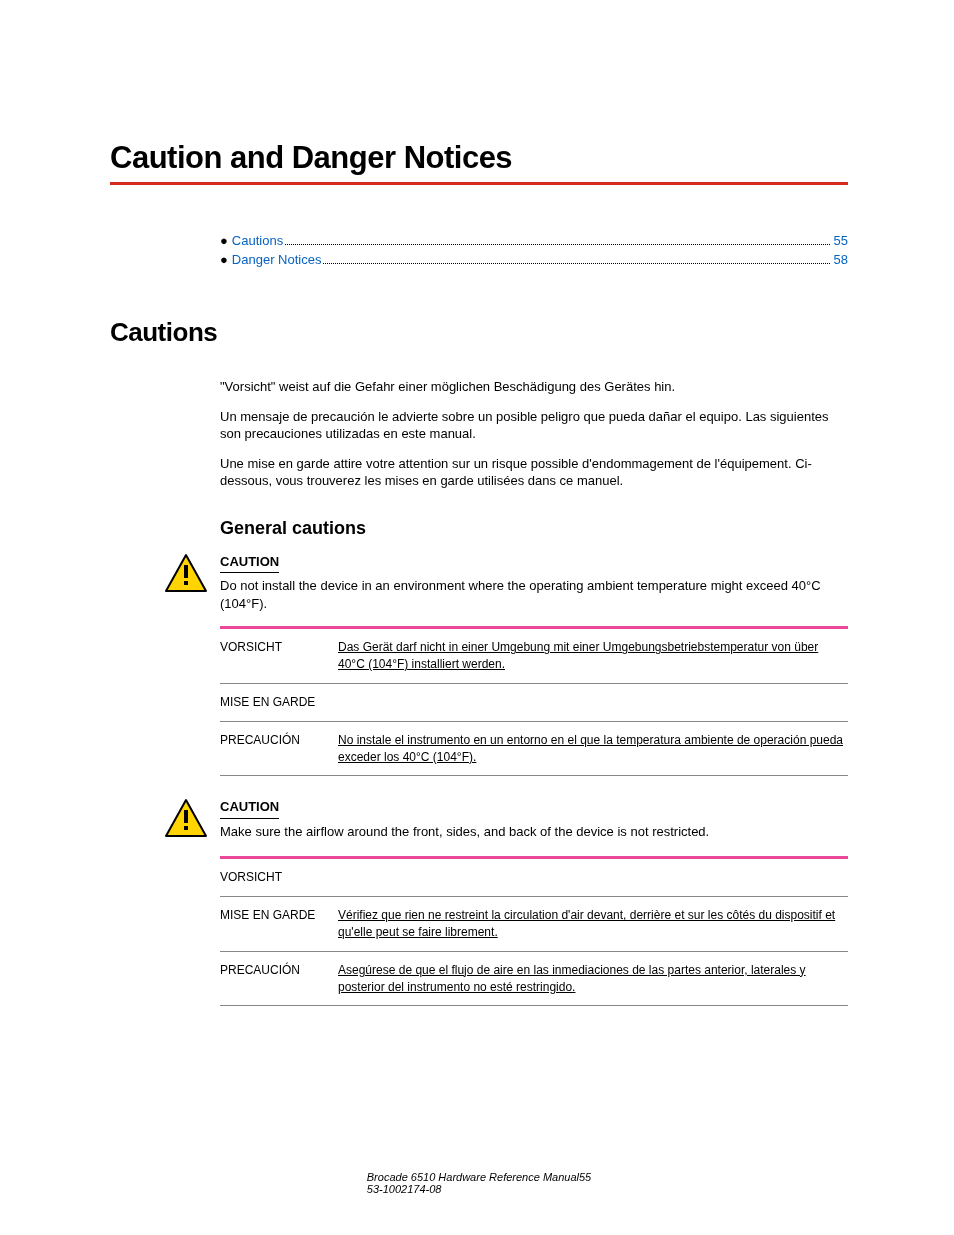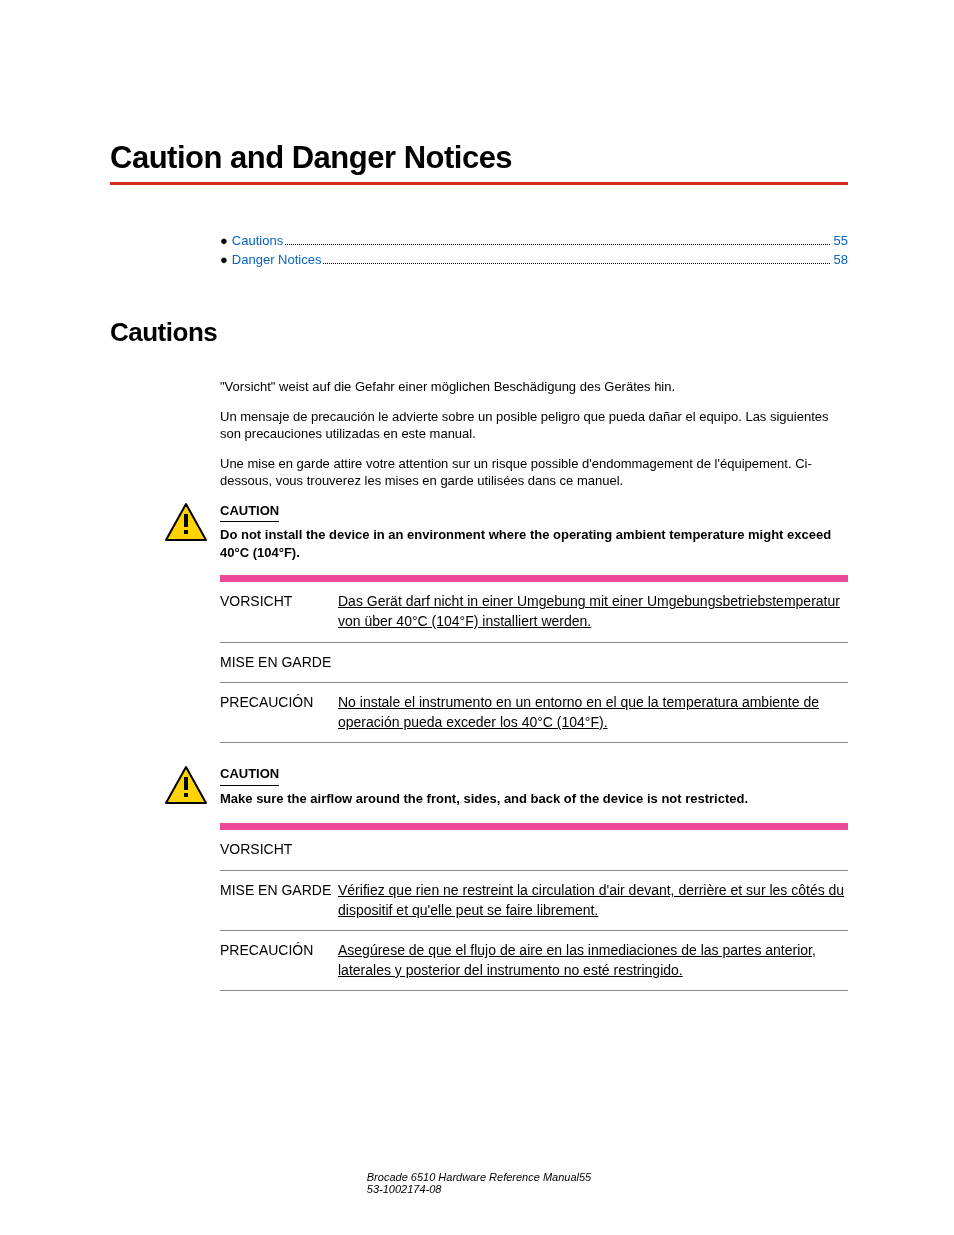--- a/index.html
+++ b/index.html
@@ -92,27 +92,27 @@
     line-height: 1.35;
   }
   .caution-label {
     font-weight: bold;
     display: inline-block;
     border-bottom: 1px solid #000;
     padding-bottom: 2px;
     margin-bottom: 4px;
   }
   .caution-msg {
-    font-weight: bold;
+    font-weight: normal;
   }
   .lang-table {
     margin: 14px 0 22px 110px;
-    font-size: 14px;
+    font-size: 12px;
     line-height: 1.4;
-    border-top: 7px solid #ec4899;
+    border-top: 3px solid #ec4899;
   }
   .lang-row {
     display: flex;
     border-bottom: 1px solid #888;
     padding: 10px 0 10px 0;
   }
   .lang-label {
     flex: 0 0 112px;
     padding-right: 6px;
   }
@@ -158,20 +158,21 @@
   </div>
 
   <div class="h2">Cautions</div>
 
   <div class="body-text">
     <p>"Vorsicht" weist auf die Gefahr einer möglichen Beschädigung des Gerätes hin.</p>
     <p>Un mensaje de precaución le advierte sobre un posible peligro que pueda dañar el equipo. Las siguientes son precauciones utilizadas en este manual.</p>
     <p>Une mise en garde attire votre attention sur un risque possible d'endommagement de l'équipement. Ci-dessous, vous trouverez les mises en garde utilisées dans ce manuel.</p>
   </div>
 
+  <div class="h3">General cautions</div>
 
   <div class="caution-block">
     <div class="caution-icon">
       <svg width="44" height="40" viewBox="0 0 44 40">
         <polygon points="22,2 42,38 2,38" fill="#ffd400" stroke="#000" stroke-width="2" stroke-linejoin="round"></polygon>
         <rect x="20" y="12" width="4" height="13" fill="#000"></rect>
         <rect x="20" y="28" width="4" height="4" fill="#000"></rect>
       </svg>
     </div>
     <div class="caution-text">

